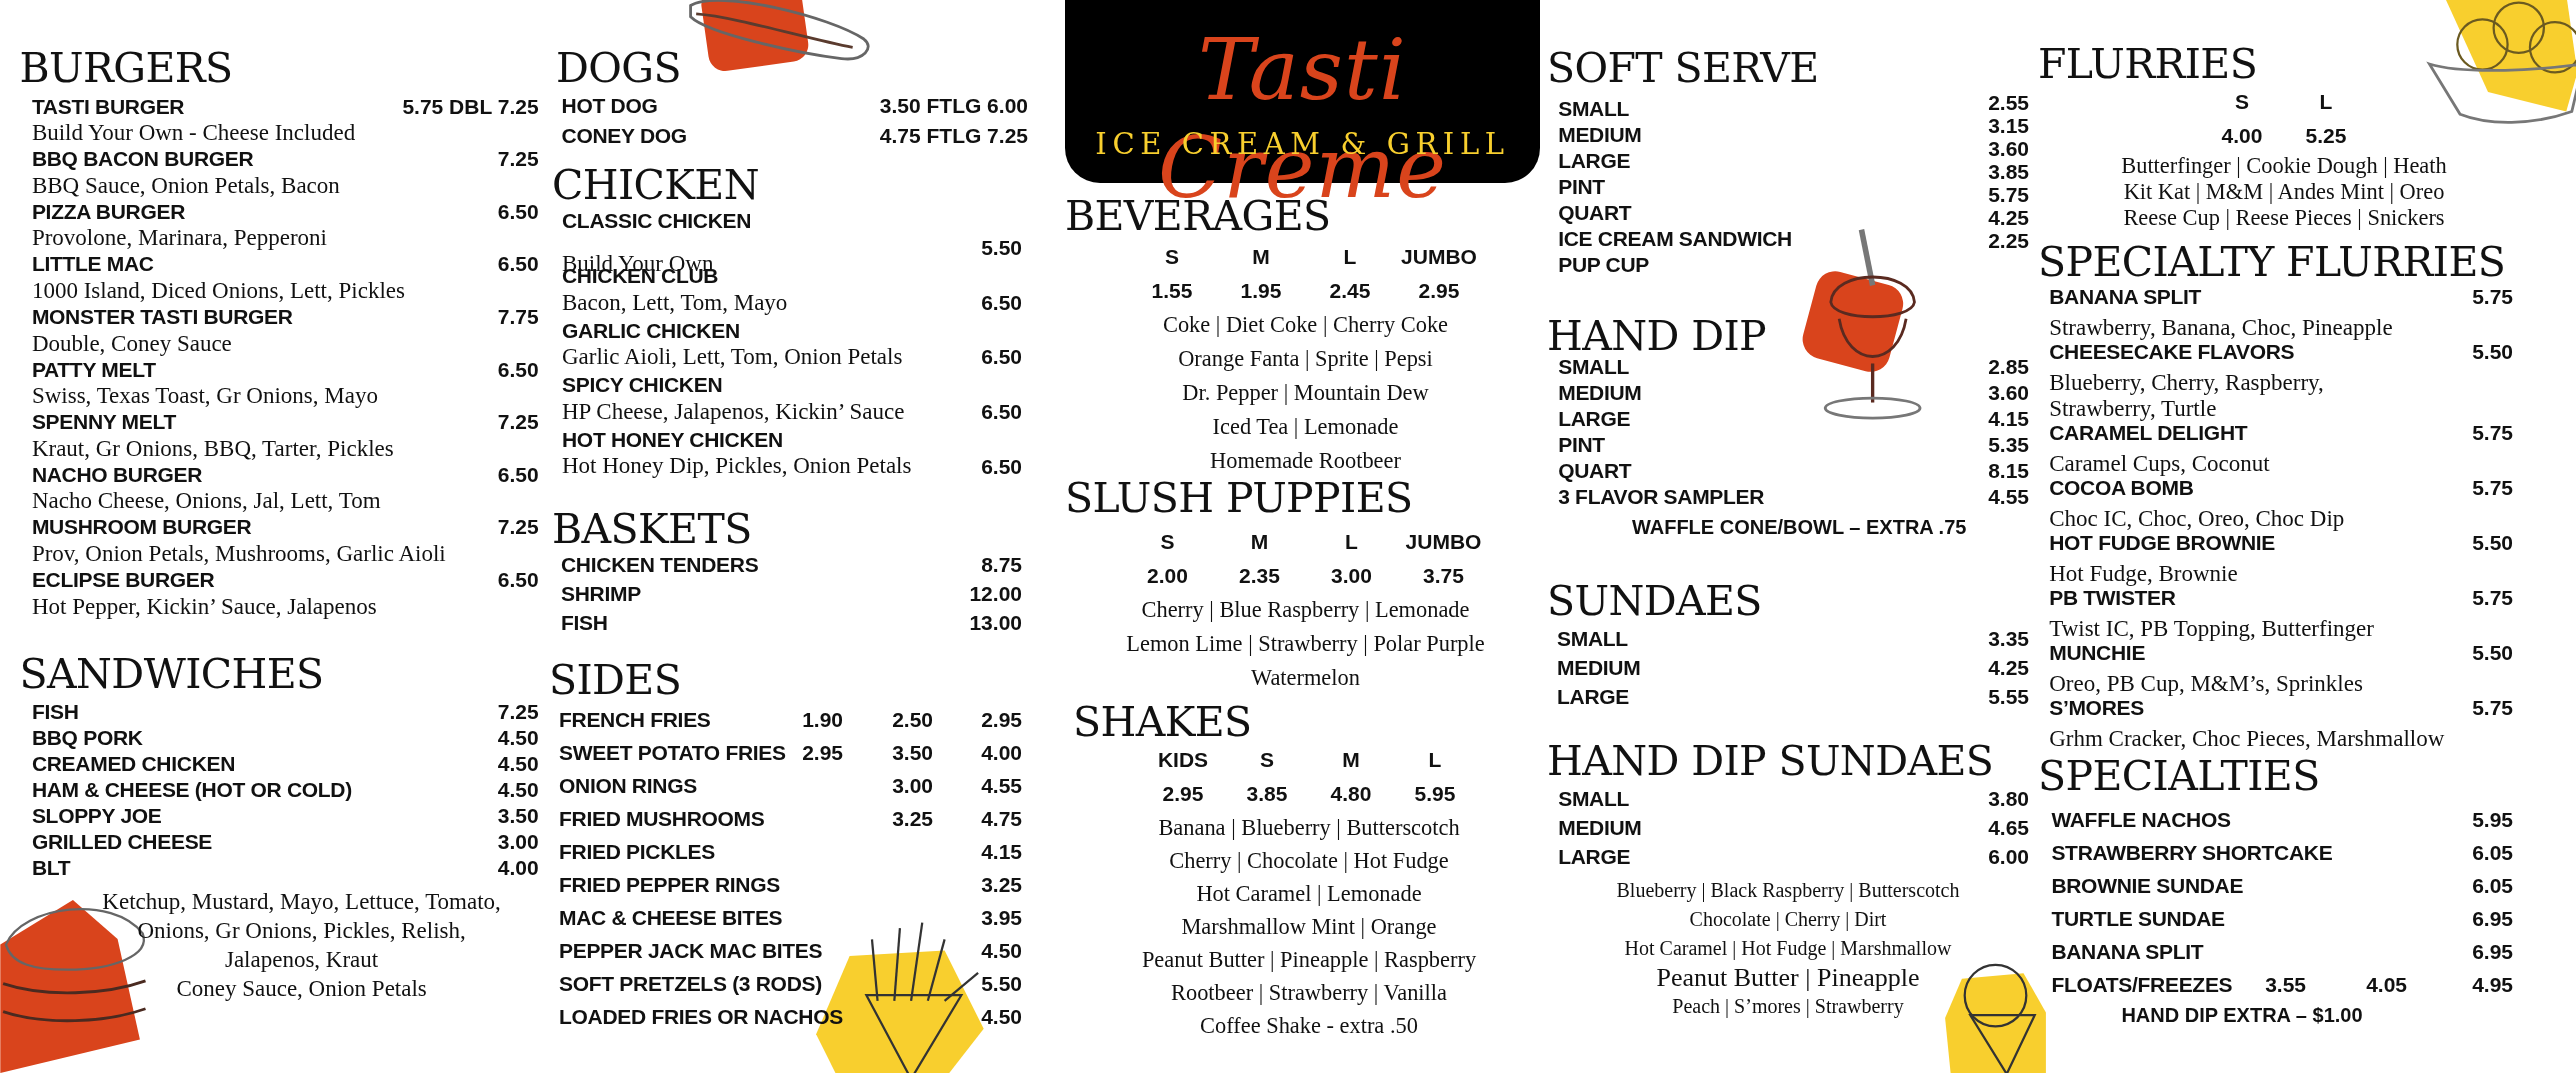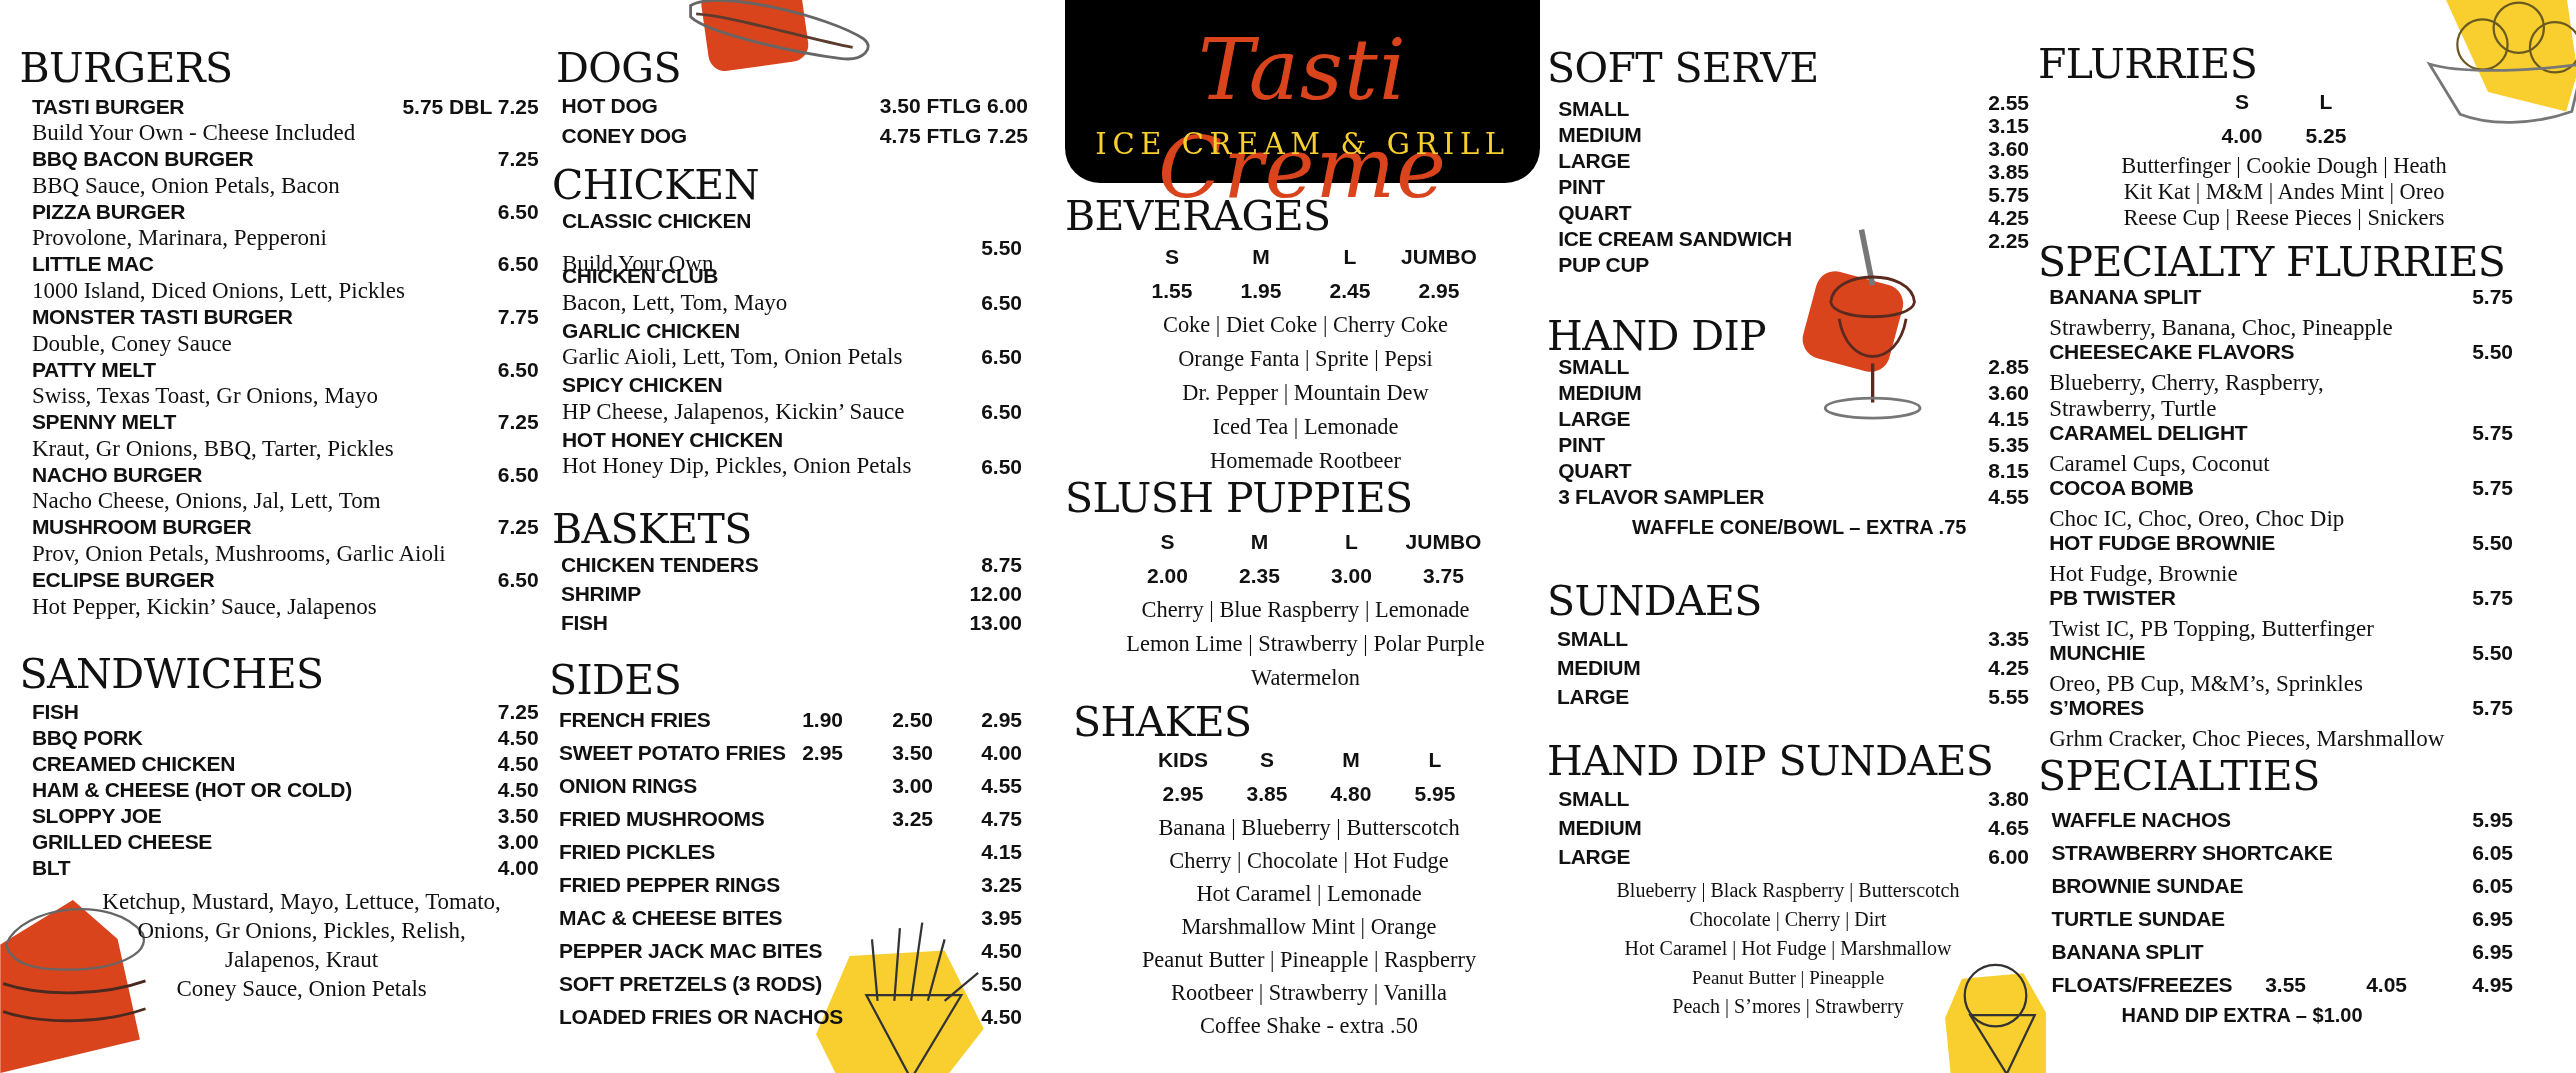--- a/index.html
+++ b/index.html
@@ -545,21 +545,21 @@
         <div class="row" style="height:29px;">
           <span class="name">LARGE</span>
           <span class="price">6.00</span>
         </div>
       </div>
     </div>
   <div id="hds-flavors" style="margin-top:2.2px;">
       <div class="flav" style="line-height:29px;font-size:20px;">Blueberry  |  Black Raspberry  | Butterscotch</div>
       <div class="flav" style="line-height:29px;font-size:20px;">Chocolate  |  Cherry  |  Dirt</div>
       <div class="flav" style="line-height:29px;font-size:20px;">Hot Caramel | Hot Fudge |  Marshmallow</div>
-      <div class="flav" style="line-height:29px;font-size:19px;">Peanut Butter | Pineapple</div>
+      <div class="flav" style="line-height:29px;font-size:26px;">Peanut Butter | Pineapple</div>
       <div class="flav" style="line-height:29px;font-size:20px;">Peach  |  S’mores  |  Strawberry</div>
     </div>
 </div>
 
 <div class="col" style="left:2038px;top:44px;width:492px;">
   <h2 class="h">FLURRIES</h2>
   <div id="flurries-block" style="margin-top:0px;">
       <div class="sizes" style="display:flex;justify-content:center;gap:0;"><span style="display:inline-block;width:84px;text-align:center;">S</span><span style="display:inline-block;width:84px;text-align:center;">L</span></div>
       <div class="sizes" style="display:flex;justify-content:center;"><span style="display:inline-block;width:84px;text-align:center;">4.00</span><span style="display:inline-block;width:84px;text-align:center;">5.25</span></div>
       <div class="flav" style="line-height:26px;">Butterfinger  |  Cookie Dough  | Heath</div>

